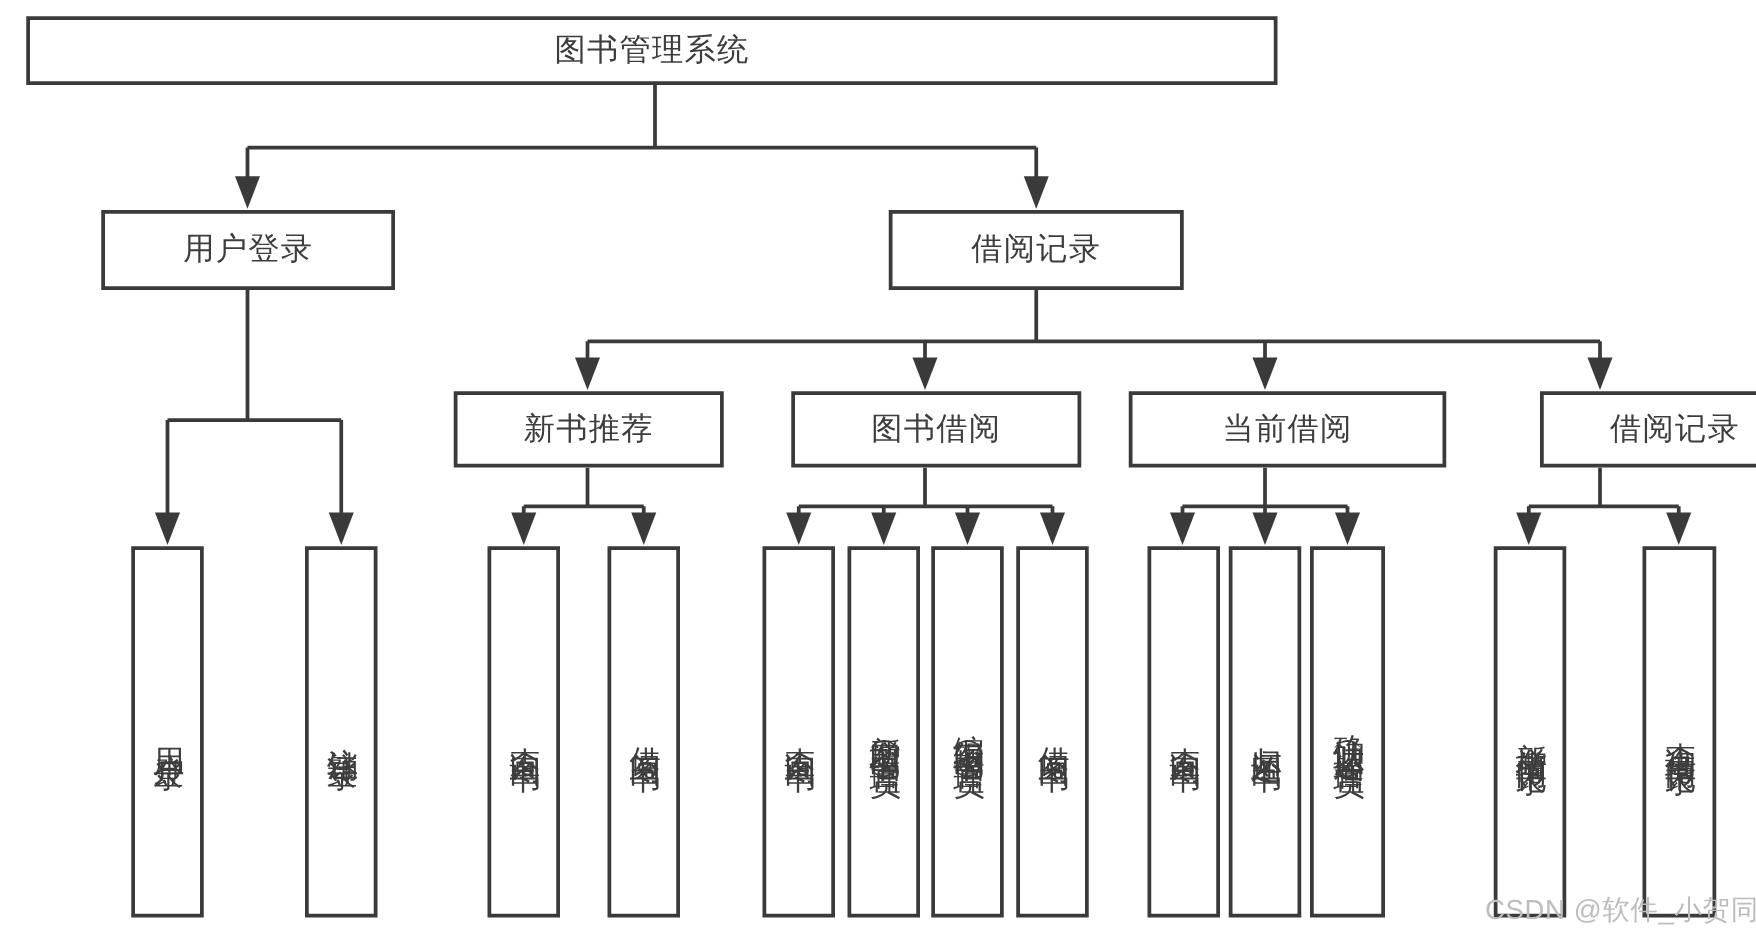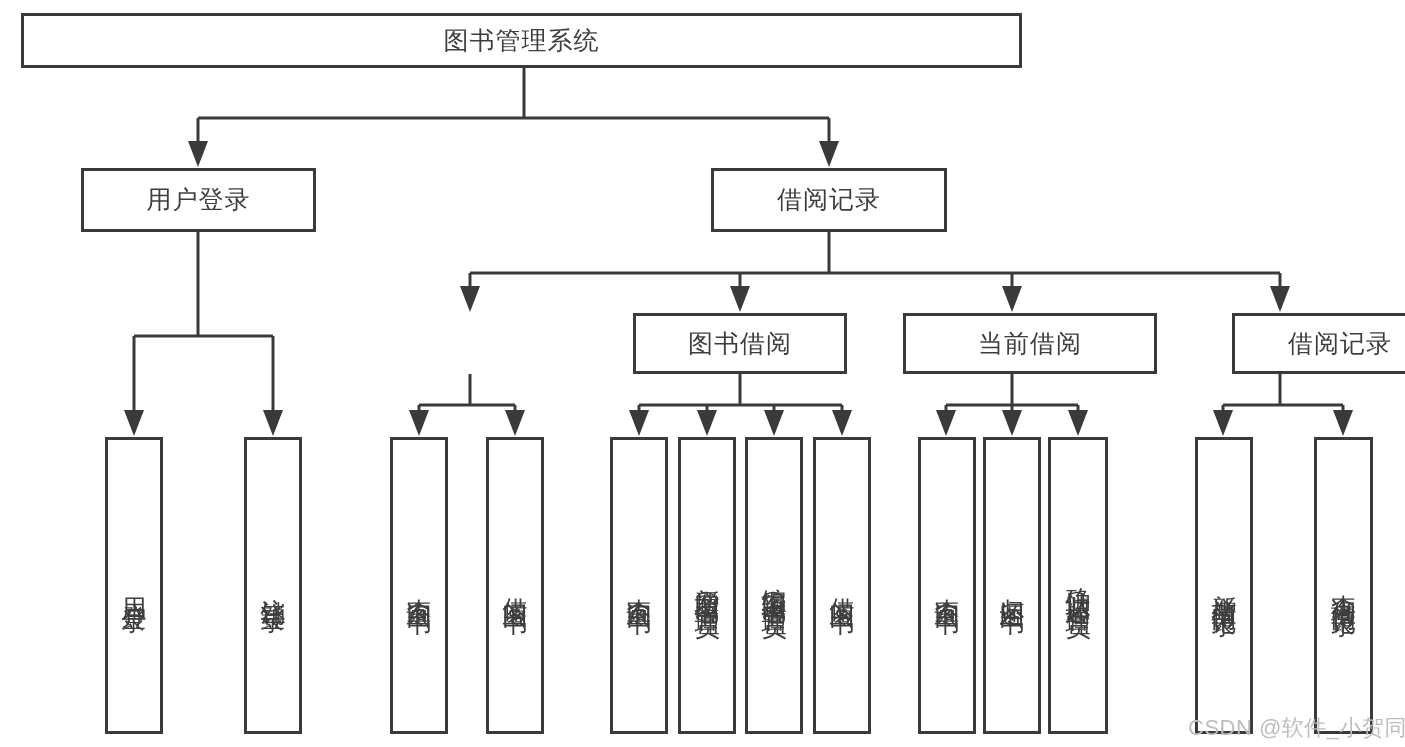--- a/index.html
+++ b/index.html
@@ -41,21 +41,21 @@
     text-orientation: mixed;
     letter-spacing: 4px;
     line-height: 1;
     white-space: nowrap;
   }
   
   .n-root   { left: 21px;   top: 13px;  width: 1001px; height: 55px; }
   .n-login  { left: 81px;   top: 168px; width: 235px;  height: 64px; }
   .n-mgmt   { left: 711px;  top: 168px; width: 236px;  height: 64px; }
   .n-nbr    { left: 363px;  top: 313px; width: 216px;  height: 61px; }
-  .n-bb     { left: 633px;  top: 313px; width: 214px;  height: 61px; }
+  .n-bb     { left: 633px;  top: 313px; width: 232px;  height: 61px; }
   .n-cb     { left: 903px;  top: 313px; width: 254px;  height: 61px; }
   .n-br     { left: 1232px; top: 313px; width: 216px;  height: 61px; }
   
   .leaf { top: 437px; width: 58px; height: 297px; }
   .l1  { left: 105px; }
   .l2  { left: 244px; }
   .l3  { left: 390px; }
   .l4  { left: 486px; }
   .l5  { left: 610px; }
   .l6  { left: 678px; }
@@ -164,20 +164,23 @@
     <span>图书管理系统</span>
   </div>
 
   <div class="node h n-login">
     <span>用户登录</span>
   </div>
   <div class="node h n-mgmt">
     <span>借阅记录</span>
   </div>
 
+  <div class="node h n-nbr">
+    <span>新书推荐</span>
+  </div>
   <div class="node h n-bb">
     <span>图书借阅</span>
   </div>
   <div class="node h n-cb">
     <span>当前借阅</span>
   </div>
   <div class="node h n-br">
     <span>借阅记录</span>
   </div>
 

